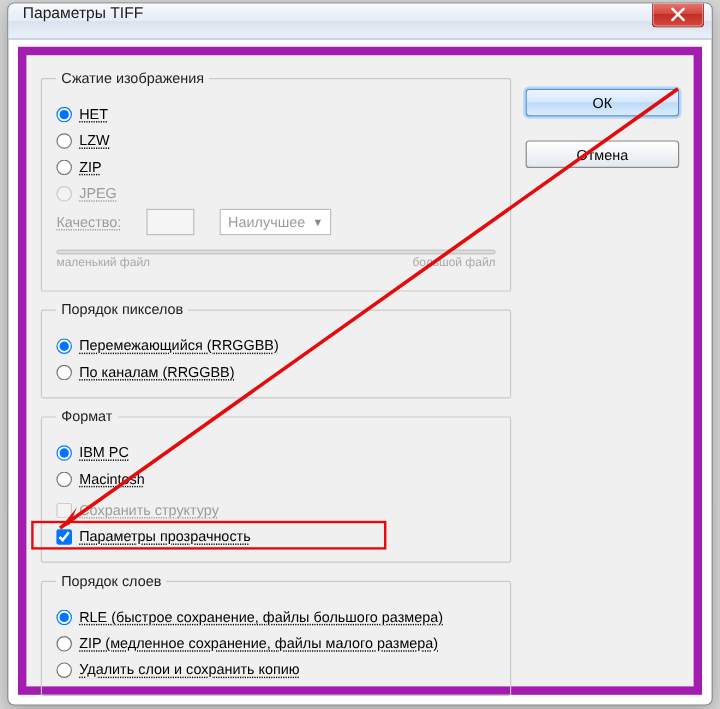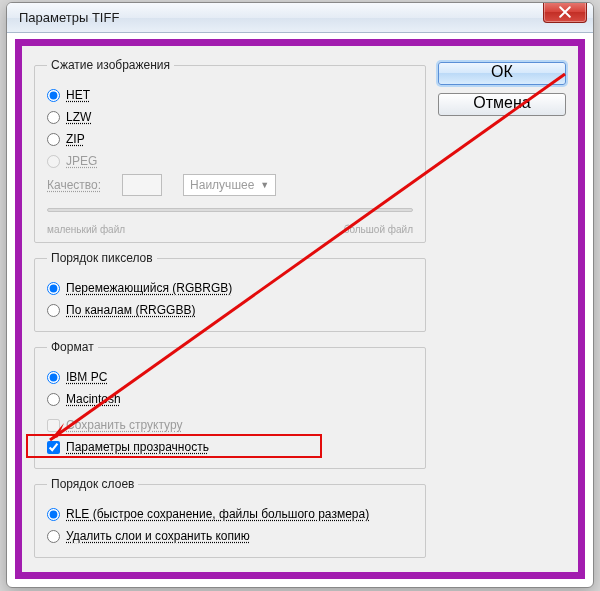--- a/index.html
+++ b/index.html
@@ -24,21 +24,21 @@
     border: 1px solid #888;
     border-radius: 6px;
     box-shadow: 0 4px 16px rgba(0,0,0,0.25);
     overflow: hidden;
   }
   .titlebar {
     height: 30px;
     background: linear-gradient(to bottom, #f6f9fd 0%, #e5ecf5 50%, #d9e3ef 51%, #e9f0f8 100%);
     border-bottom: 1px solid #a9b9cc;
     display: flex;
-    align-items: center;
+    align-items: flex-start;
     padding: 0 4px 0 12px;
     position: relative;
   }
   .titlebar .title {
     color: #1b1b1b;
     font-size: 13px;
   }
   .close-btn {
     position: absolute;
     right: 6px;
@@ -72,24 +72,26 @@
     align-items: flex-start;
     gap: 12px;
   }
   .left { flex: 1; }
   .right { width: 128px; display: flex; flex-direction: column; gap: 8px; padding-top: 4px;}
   .btn {
     height: 23px;
     border: 1px solid #8a8a8a;
     border-radius: 3px;
     background: linear-gradient(to bottom, #fff, #e4e9ef);
-    font-size: 16px;
+    font-size: 12px;
     cursor: pointer;
     display: flex;
+    align-items: center;
     justify-content: center;
+    margin-top: 12px;
   }
   .btn.primary {
     border-color: #5a8fd6;
     background: linear-gradient(to bottom, #eef6ff, #d5e8fb 49%, #bcdaf7 50%, #d9ecfd);
     box-shadow: 0 0 0 2px #b7d7f6;
   }
   fieldset.group {
     border: 1px solid #c9c9c9;
     border-radius: 2px;
     padding: 8px 12px 10px 12px;
@@ -154,21 +156,21 @@
     border: 1px solid #c4c4c4;
     border-radius: 2px;
     position: relative;
     top: 4px;
   }
   .slider-labels {
     display: flex;
     justify-content: space-between;
     font-size: 10px;
     color: #a9a9a9;
-    margin-top: 16px;
+    margin-top: 6px;
     align-items: flex-end;
   }
   input[type=radio], input[type=checkbox] {
     margin: 0;
     width: 13px;
     height: 13px;
     cursor: pointer;
   }
   input[type=radio]:disabled, input[type=checkbox]:disabled { cursor: default;}
   .highlight-box {
@@ -230,21 +232,21 @@
               <span>маленький файл</span>
               <span>большой файл</span>
             </div>
           </div>
         </fieldset>
 
         <fieldset class="group">
           <legend>Порядок пикселов</legend>
           <div class="radio-row">
             <input type="radio" name="pix" checked="" style="">
-            <label>Перемежающийся (RGBRGB)</label>
+            <label>Перемежающийся (RRGGBB)</label>
           </div>
           <div class="radio-row">
             <input type="radio" name="pix" style="">
             <label>По каналам (RRGGBB)</label>
           </div>
         </fieldset>
 
         <fieldset class="group">
           <legend>Формат</legend>
           <div class="radio-row">
@@ -263,20 +265,24 @@
             <input type="checkbox" checked="" style="">
             <label>Параметры прозрачность</label>
           </div>
         </fieldset>
 
         <fieldset class="group" style="margin-bottom:0;">
           <legend>Порядок слоев</legend>
           <div class="radio-row">
             <input type="radio" name="layer" checked="" style="">
             <label>RLE (быстрое сохранение, файлы большого размера)</label>
+          </div>
+          <div class="radio-row">
+            <input type="radio" name="layer" style="">
+            <label>ZIP (медленное сохранение, файлы малого размера)</label>
           </div>
           <div class="radio-row">
             <input type="radio" name="layer" style="">
             <label>Удалить слои и сохранить копию</label>
           </div>
         </fieldset>
 
       </div>
 
       <div class="right">

